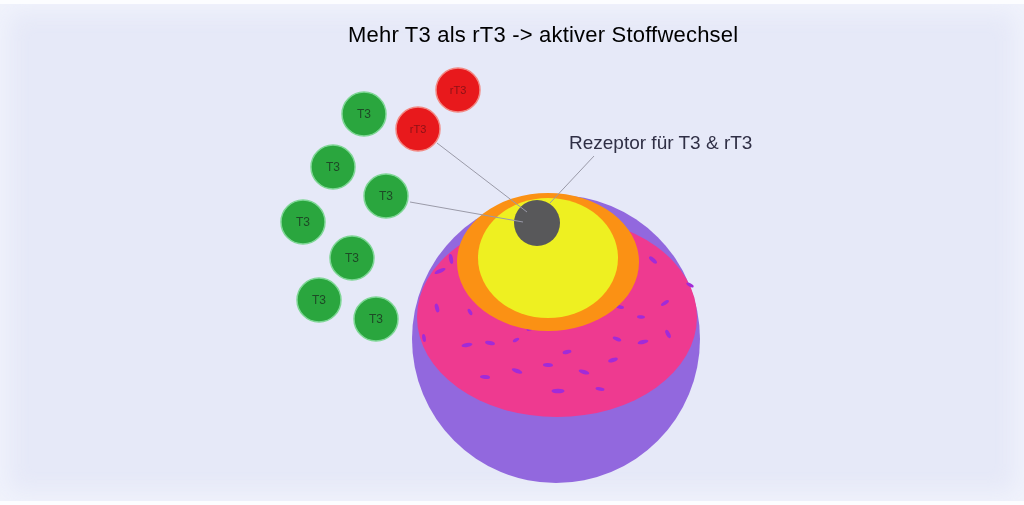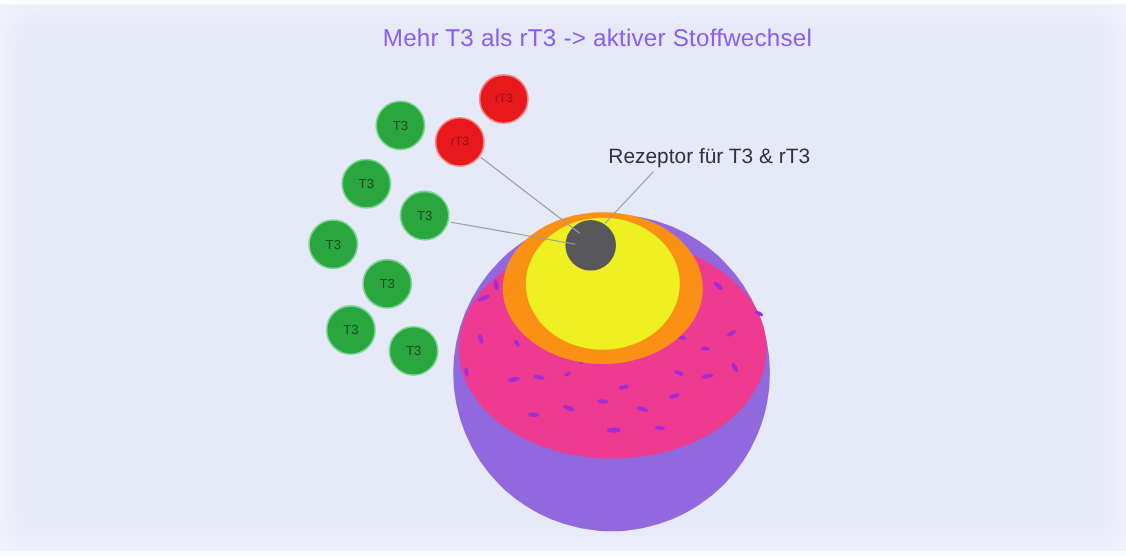--- a/index.html
+++ b/index.html
@@ -32,26 +32,26 @@
     top: 0;
     width: 1024px;
     height: 505px;
   }
   .title {
     position: absolute;
     left: 348px;
     top: 22px;
     font-size: 22px;
     letter-spacing: 0.2px;
-    color: #8b5cf6;
+    color: #000000;
     white-space: nowrap;
   }
   .receptor-label {
     position: absolute;
-    left: 553px;
+    left: 569px;
     top: 132px;
     font-size: 19px;
     color: #2f2f45;
     white-space: nowrap;
   }
   .molecule-text {
     font-family: "Liberation Sans", "DejaVu Sans", sans-serif;
   }
 </style>
 </head>

